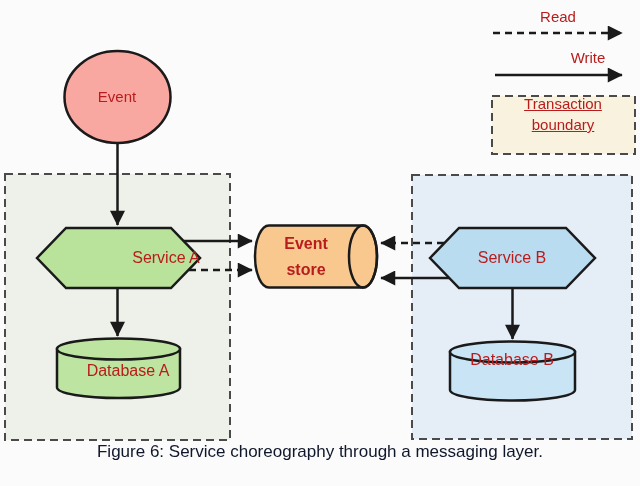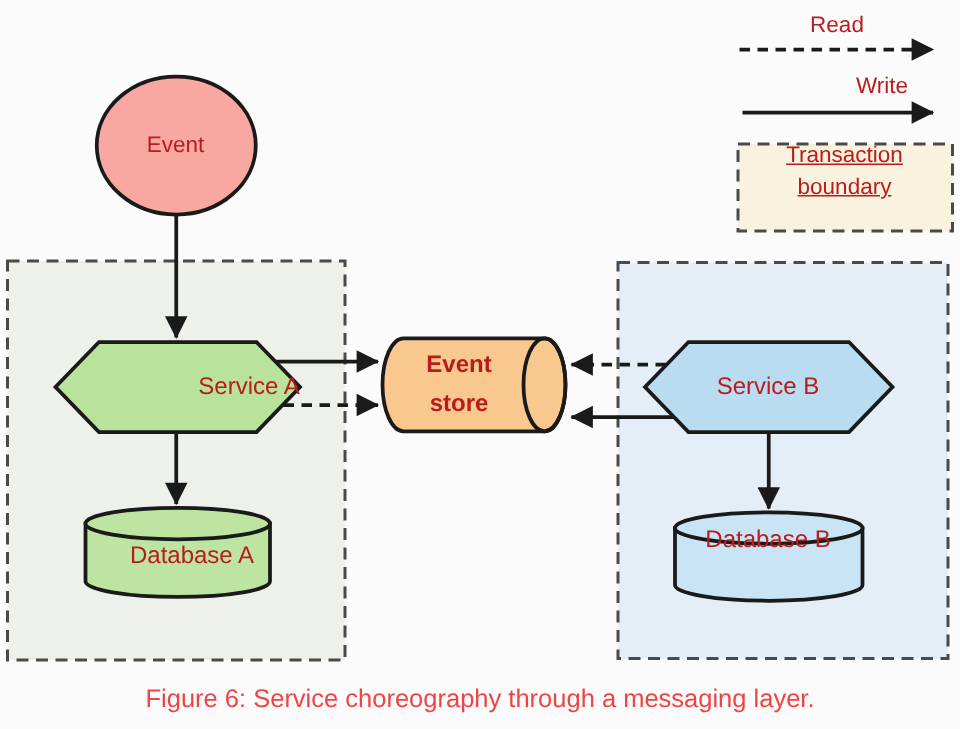--- a/index.html
+++ b/index.html
@@ -21,24 +21,24 @@
     white-space: nowrap;
     line-height: 1.2;
   }
   .lbl.small { font-size: 15px; }
   .lbl.wrap { white-space: normal; }
   #event-store-label { width: 52px; line-height: 26px; }
   #transaction-label { width: 130px; line-height: 21px; }
   #caption {
     position: absolute;
     left: 320px;
-    top: 466px;
+    top: 452px;
     transform: translate(-50%, -50%);
     font-size: 17px;
-    color: #ef4444;
+    color: #0f172a;
     white-space: nowrap;
   }
 </style>
 </head>
 <body>
 
 <div id="figure">
 
   <svg id="diagram-svg" width="640" height="486" viewBox="0 0 640 486">
     <defs>

